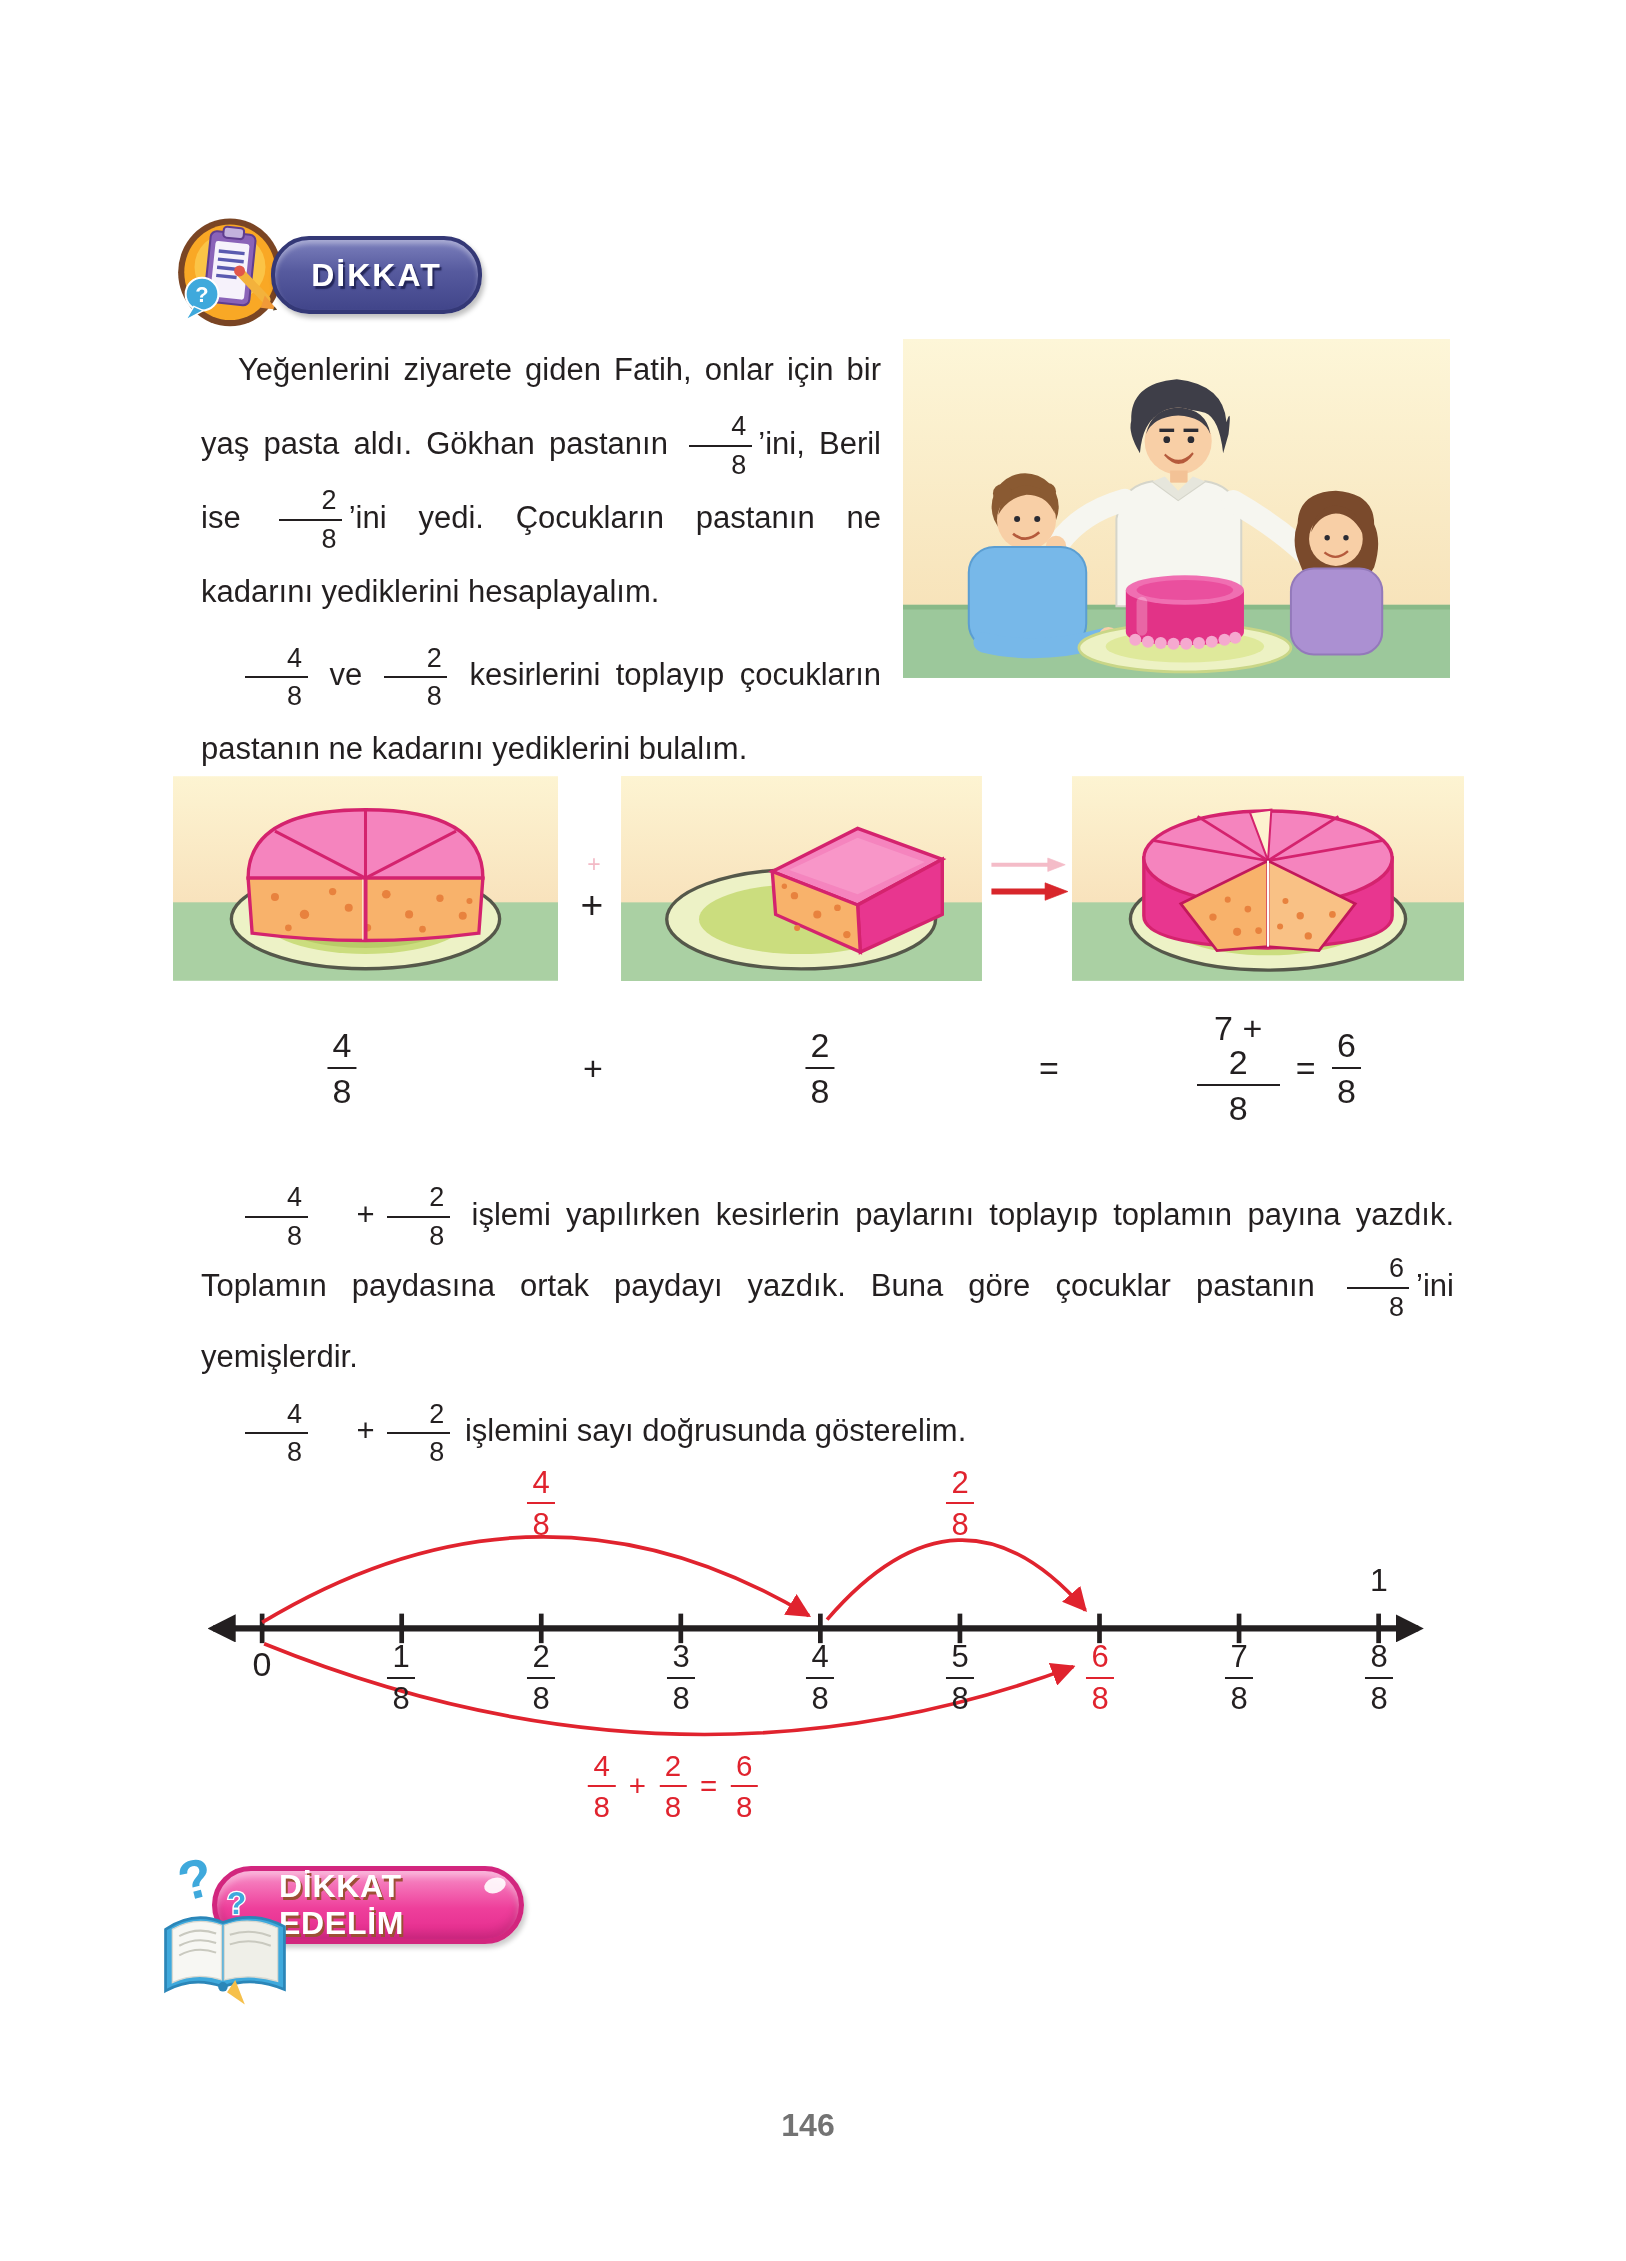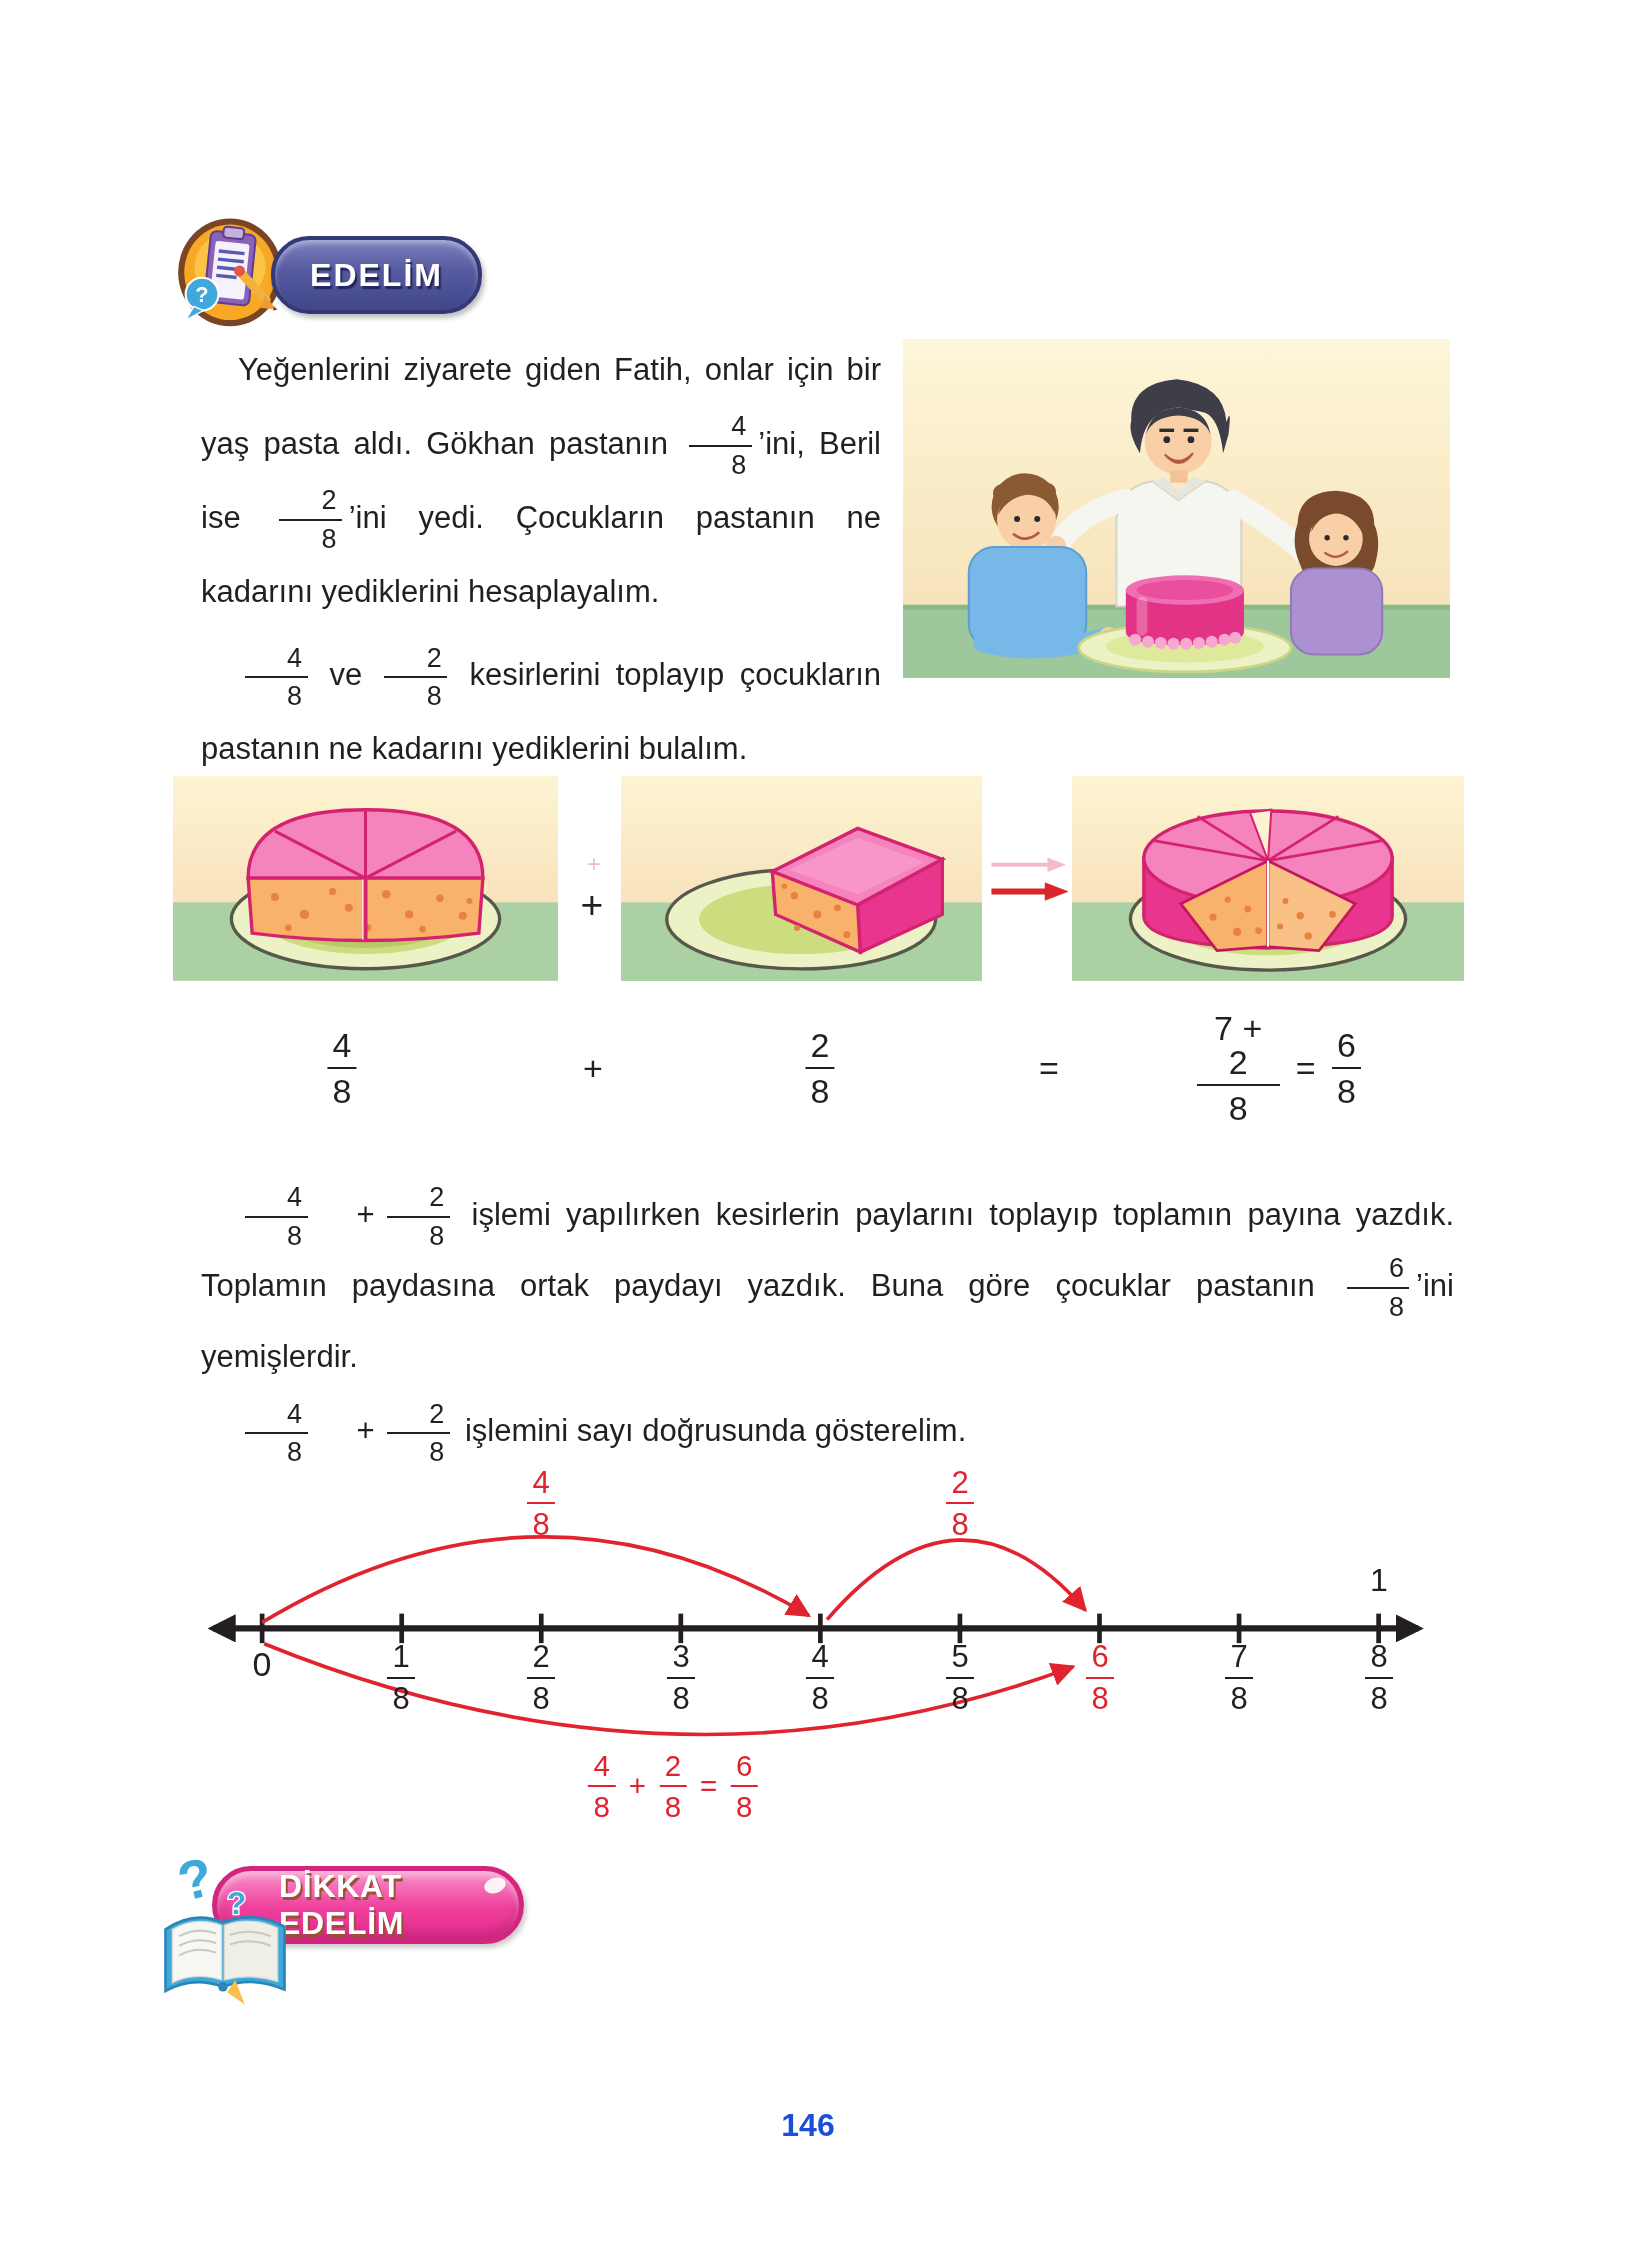--- a/index.html
+++ b/index.html
@@ -74,21 +74,21 @@
         display:flex;align-items:center;justify-content:center;padding-left:62px;box-sizing:border-box;
         letter-spacing:0.7px;text-shadow:2px 2.7px 0 #9c4f35;
         box-shadow:2.7px 4px 5.4px rgba(0,0,0,.2), inset 0 5.4px 6.7px rgba(255,255,255,.35), inset 0 -6.7px 9.4px rgba(0,0,0,.12);}
   .dikkat-pill::after{content:'';position:absolute;right:13.4px;top:6.7px;width:21.5px;height:14.8px;
         background:rgba(255,255,255,.9);border-radius:50%;transform:rotate(-18deg);}
   .note{position:absolute;left:171px;top:1909px;width:1284px;height:175px;background:#fdeaf2;border-radius:24px;}
   .note-text{padding:69px 32px 0 25.5px;font-size:31px;line-height:54px;text-align:justify;text-indent:37px;}
 
   
   .pagenum{position:absolute;left:808px;top:2107px;transform:translateX(-50%);
-        font-size:32px;font-weight:bold;color:#1d4ed8;}
+        font-size:32px;font-weight:bold;color:#737373;}
 </style>
 </head>
 <body>
 
 <div class="page">
 
   <div>
     <svg class="ornek-icon" viewBox="0 0 170 175">
       <ellipse cx="85" cy="88" rx="84" ry="87" fill="#ffffff"></ellipse>
       <ellipse cx="85" cy="88" rx="76" ry="79" fill="#7a4524"></ellipse>
@@ -104,21 +104,21 @@
         <rect x="66" y="92" width="30" height="5" fill="#5a5ab0"></rect>
       </g>
       <line x1="100" y1="88" x2="138" y2="128" stroke="#f3b23c" stroke-width="13" stroke-linecap="round"></line>
       <path d="M136 122 L154 143 L130 140 Z" fill="#f19a38"></path>
       <path d="M150 138 L154 143 L148 144 Z" fill="#5a4632"></path>
       <circle cx="99" cy="86" r="8" fill="#e2574b"></circle>
       <circle cx="44" cy="120" r="24" fill="#3fa9dc" stroke="#ffffff" stroke-width="3"></circle>
       <path d="M32 138 L20 158 L46 144 Z" fill="#3fa9dc" stroke="#ffffff" stroke-width="2"></path>
       <text x="44" y="131" text-anchor="middle" font-size="32" font-weight="bold" fill="#ffffff" font-family="Liberation Sans, sans-serif">?</text>
     </svg>
-    <div class="ornek-pill">EDELİM</div>
+    <div class="ornek-pill">DİKKAT</div>
   </div>
 
   <div class="intro">
     <div class="para">Yeğenlerini ziyarete giden Fatih, onlar için bir yaş pasta aldı. Gökhan pastanın <span class="frac">
           <span class="fn">4</span>
           <span class="fd">8</span>
         </span>’ini, Beril ise <span class="frac">
           <span class="fn">2</span>
           <span class="fd">8</span>
         </span>’ini yedi. Çocukların pastanın ne kadarını yediklerini hesaplayalım.</div>

